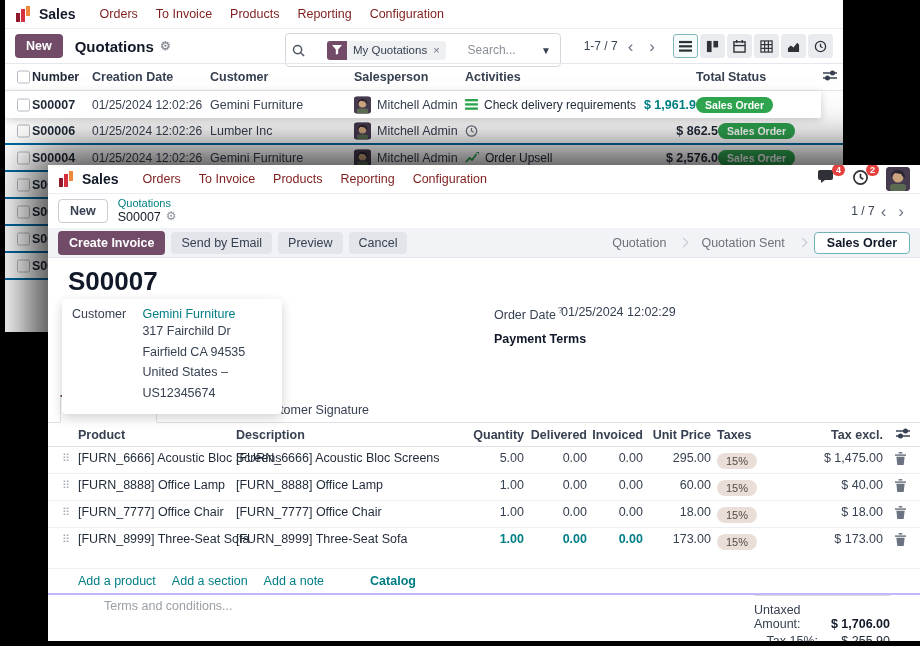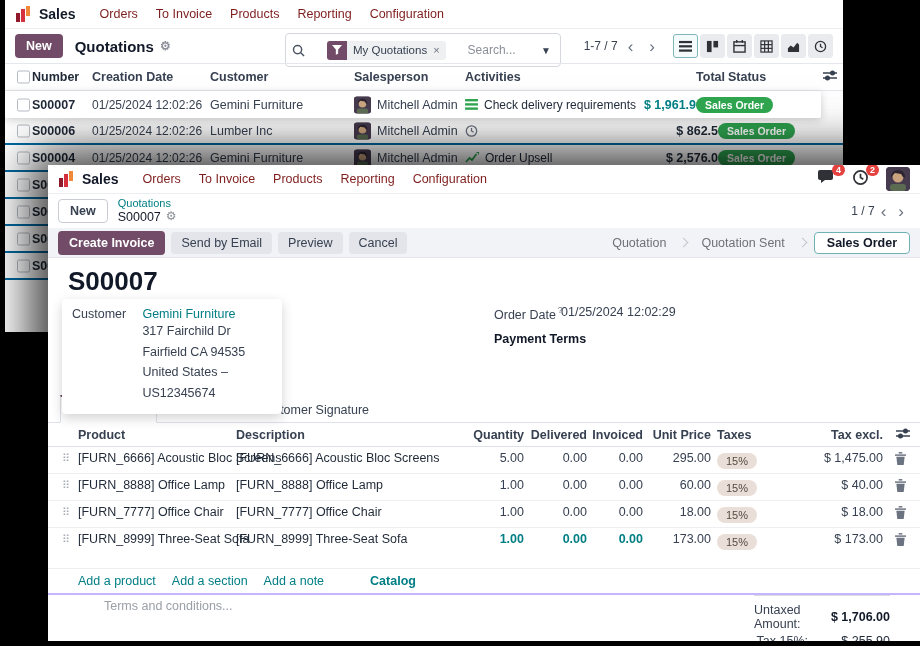--- a/index.html
+++ b/index.html
@@ -95,21 +95,21 @@
   .o-tax { left:669px; top:2px !important; }
   .o-sub { right:37px; }
   .o-trash { right:14px; top:5px !important; cursor:pointer; }
   .teal { color:#017e84 !important; font-weight:600; }
   .pill { background:#eadfd8; color:#554a42; font-size:11px; padding:2px 9px; border-radius:10px; }
   .linksrow { position:absolute; left:0; right:0; top:311px; height:26px; border-bottom:2px solid #c4b5fd; display:flex; align-items:center; padding-left:30px; gap:16px; }
   .addlink { font-size:12.5px; color:#017e84; font-weight:500; cursor:pointer; }
   .addlink.cat { margin-left:30px; font-weight:700; }
   .terms { position:absolute; left:24px; top:341px; font-size:12.5px; color:#9aa0a6;margin-left:32px; }
   .totals { position:absolute; left:706px; right:30px; top:337px; border-top:1px solid #d9dce1; padding-top:5px; font-size:12.5px; }
-  .trow { display:flex; justify-content:flex-end; align-items:center; gap:10px; padding:1.5px 0; }
+  .trow { display:flex; justify-content:flex-end; align-items:flex-end; padding:1.5px 0; }
   .trow .tl { color:#374151; }
   .trow .tv { min-width:72px; text-align:right; color:#1f2937; }
   .trow .b { font-weight:700; color:#111827; }
 </style>
 </head>
 <body>
 
 <div class="canvas">
 
   <div class="win-bg">

